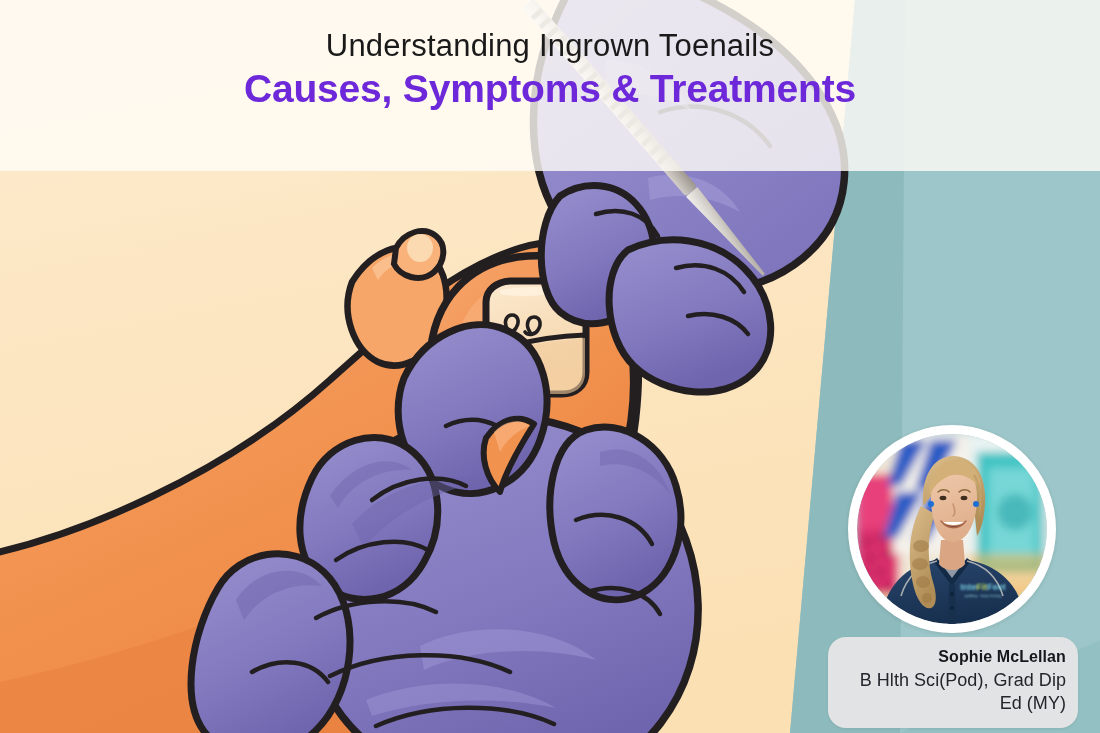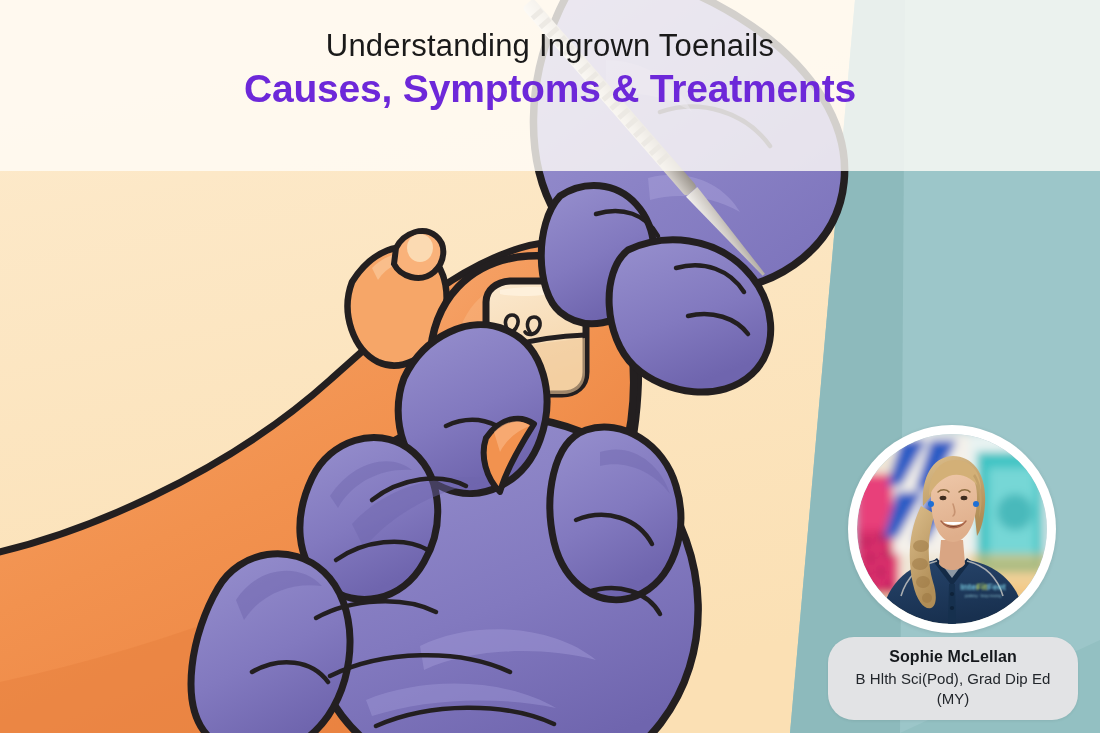--- a/index.html
+++ b/index.html
@@ -76,32 +76,32 @@
     border-radius:50%;
     overflow:hidden;
     background:#bcd3d8;
   }
   #avatar-photo svg { display:block; width:190px; height:190px; }
   #name-card {
     position:absolute;
     left:0px; top:212px;
     width:250px;
     padding:10px 12px 12px;
-    border-radius:26px;
+    border-radius:18px;
     background:#E2E3E5;
-    text-align:center;
+    text-align:right;
     box-shadow:0 1px 3px rgba(0,0,0,0.07);
   }
   #author-name {
     font-size:16px; font-weight:bold;
     color:#15181c; line-height:1.25;
     letter-spacing:0.1px;
   }
   #author-creds {
-    font-size:15px; font-weight:normal;
+    font-size:18px; font-weight:normal;
     color:#22262b; line-height:1.3;
     margin-top:2px;
     letter-spacing:0.05px;
   }
 </style>
 </head>
 <body>
 
 <div id="banner">
 

